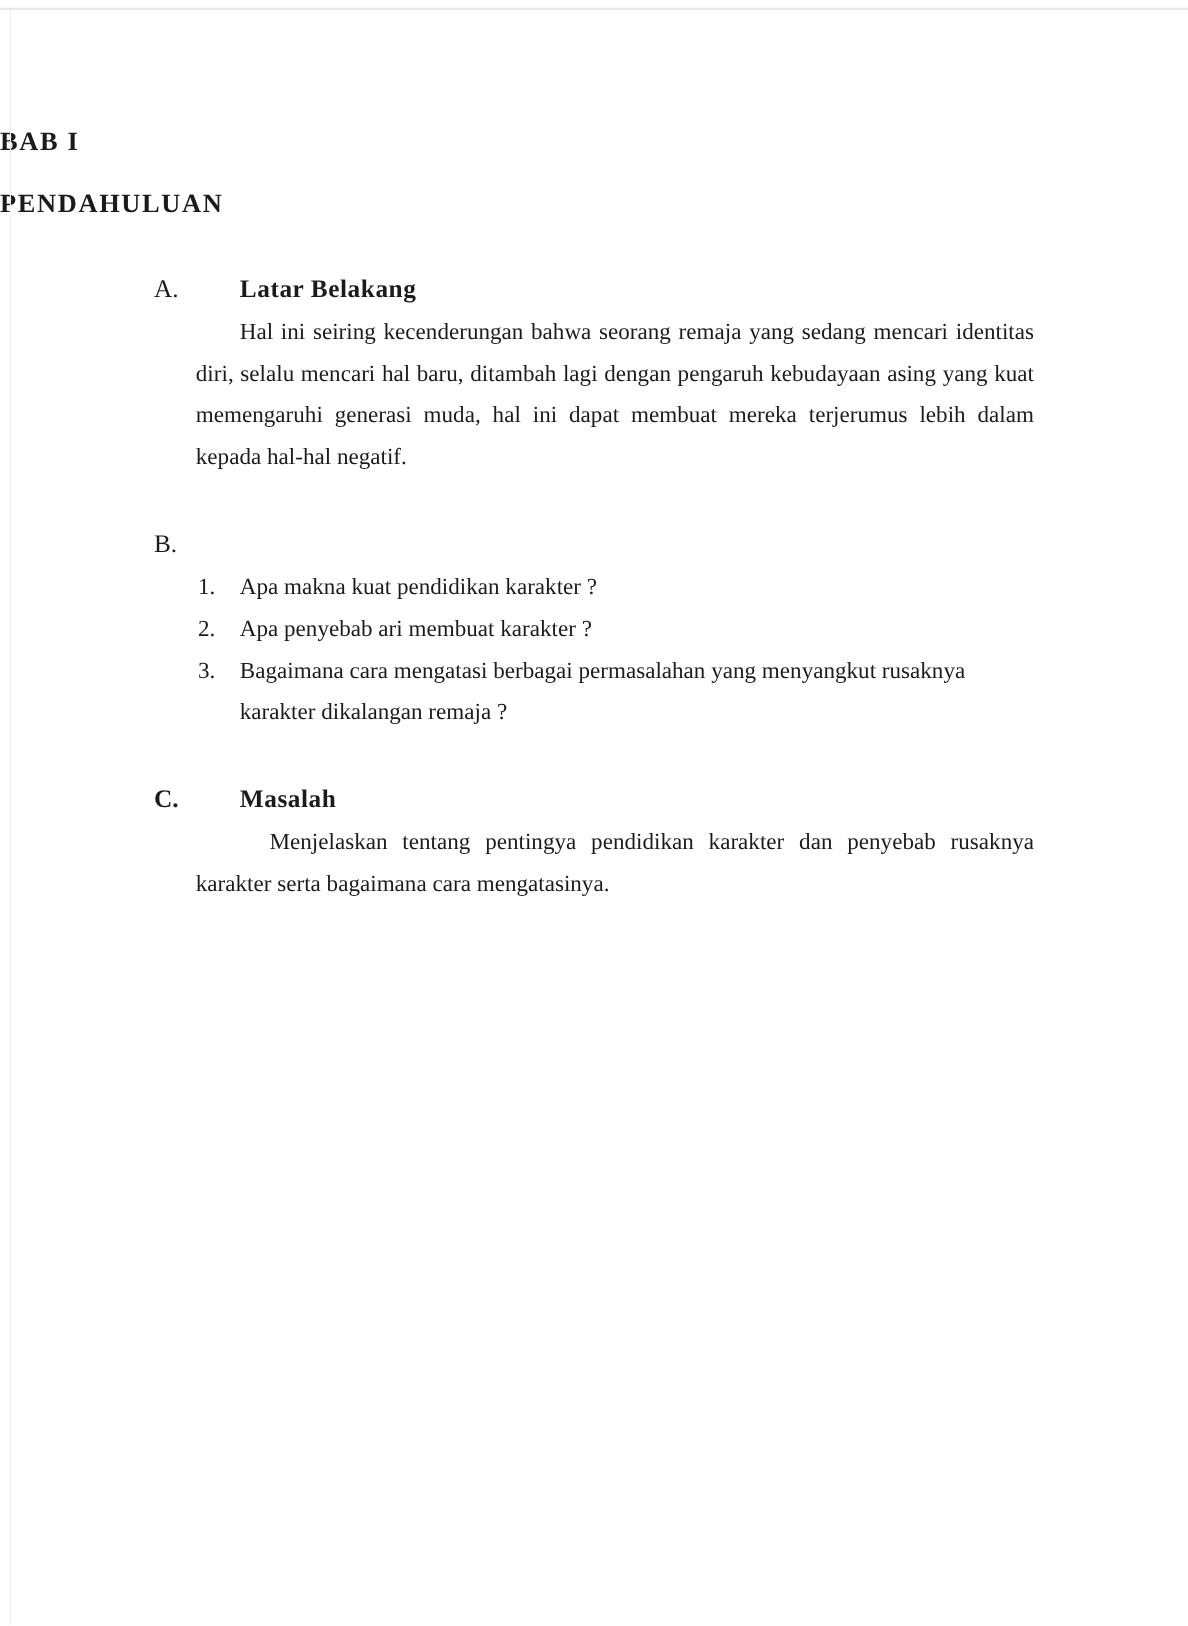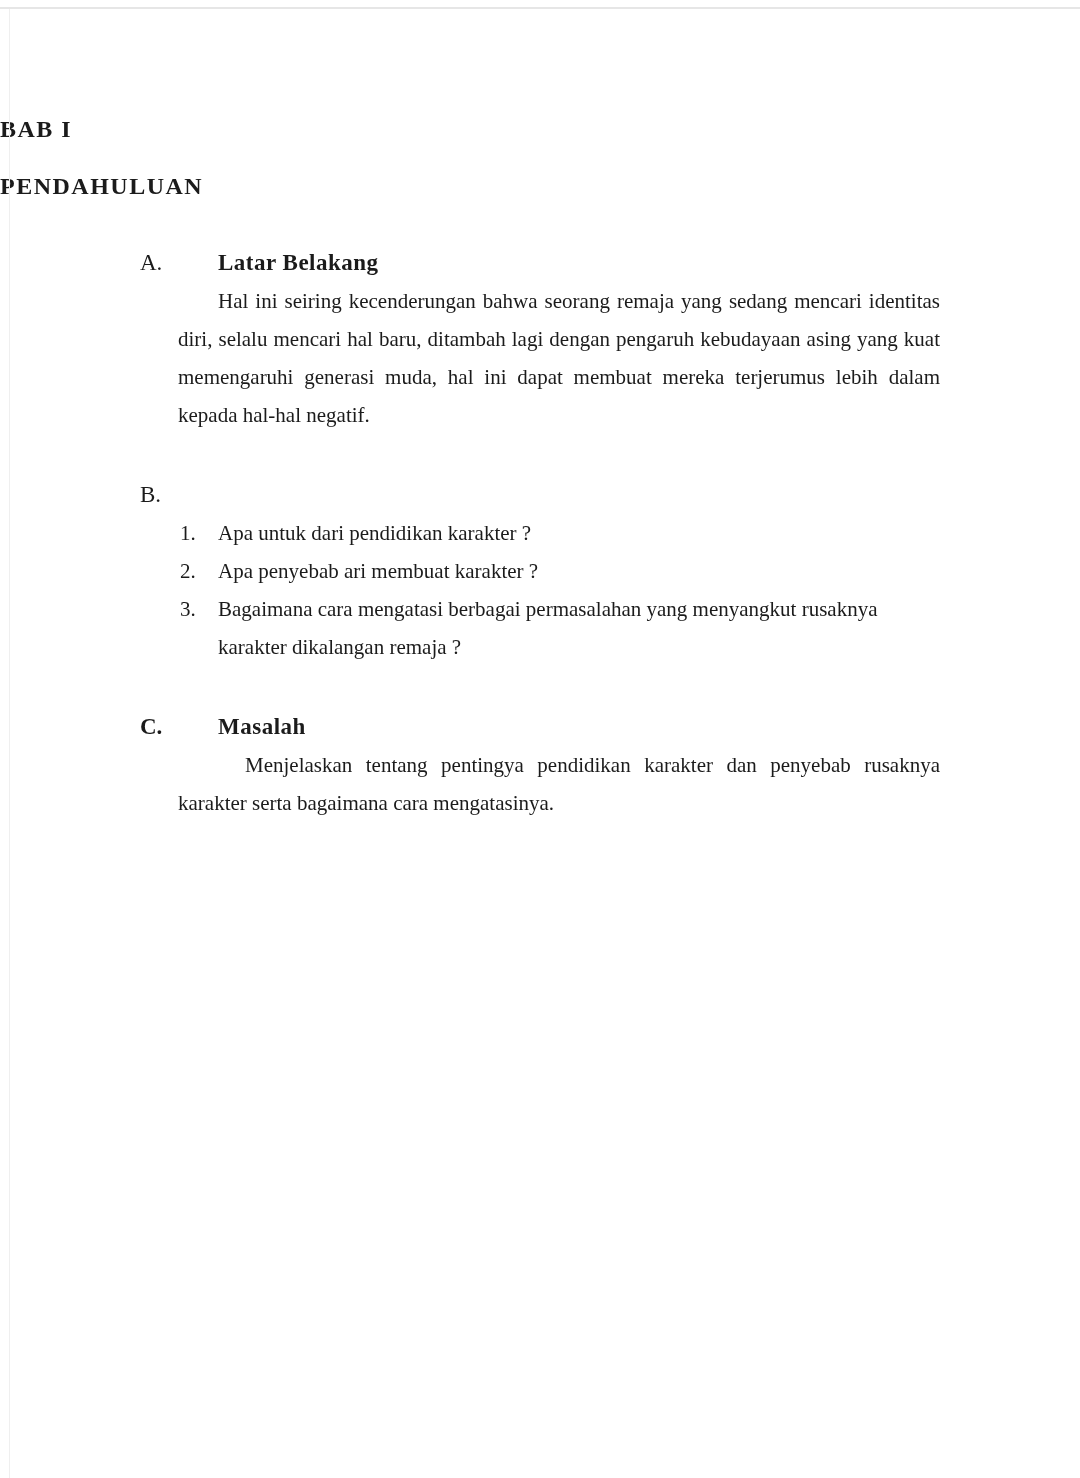--- a/index.html
+++ b/index.html
@@ -118,21 +118,21 @@
     <p class="body-par">Hal ini seiring kecenderungan bahwa seorang remaja yang sedang mencari identitas diri, selalu mencari hal baru, ditambah lagi dengan pengaruh kebudayaan asing yang kuat memengaruhi generasi muda, hal ini dapat membuat mereka terjerumus lebih dalam kepada hal-hal negatif.</p>
   </div>
 
   <div class="section">
     <div class="section-head">
       <span class="section-letter">B.</span>
     </div>
     <div class="num-list">
       <div class="num-item">
         <span class="item-number">1.</span>
-        <span class="item-text">Apa untuk dari pendidikan karakter ?</span>
+        <span class="item-text">Apa makna kuat pendidikan karakter ?</span>
       </div>
       <div class="num-item">
         <span class="item-number">2.</span>
         <span class="item-text">Apa penyebab ari membuat karakter ?</span>
       </div>
       <div class="num-item">
         <span class="item-number">3.</span>
         <span class="item-text">Bagaimana cara mengatasi berbagai permasalahan yang menyangkut rusaknya karakter dikalangan remaja ?</span>
       </div>
     </div>

